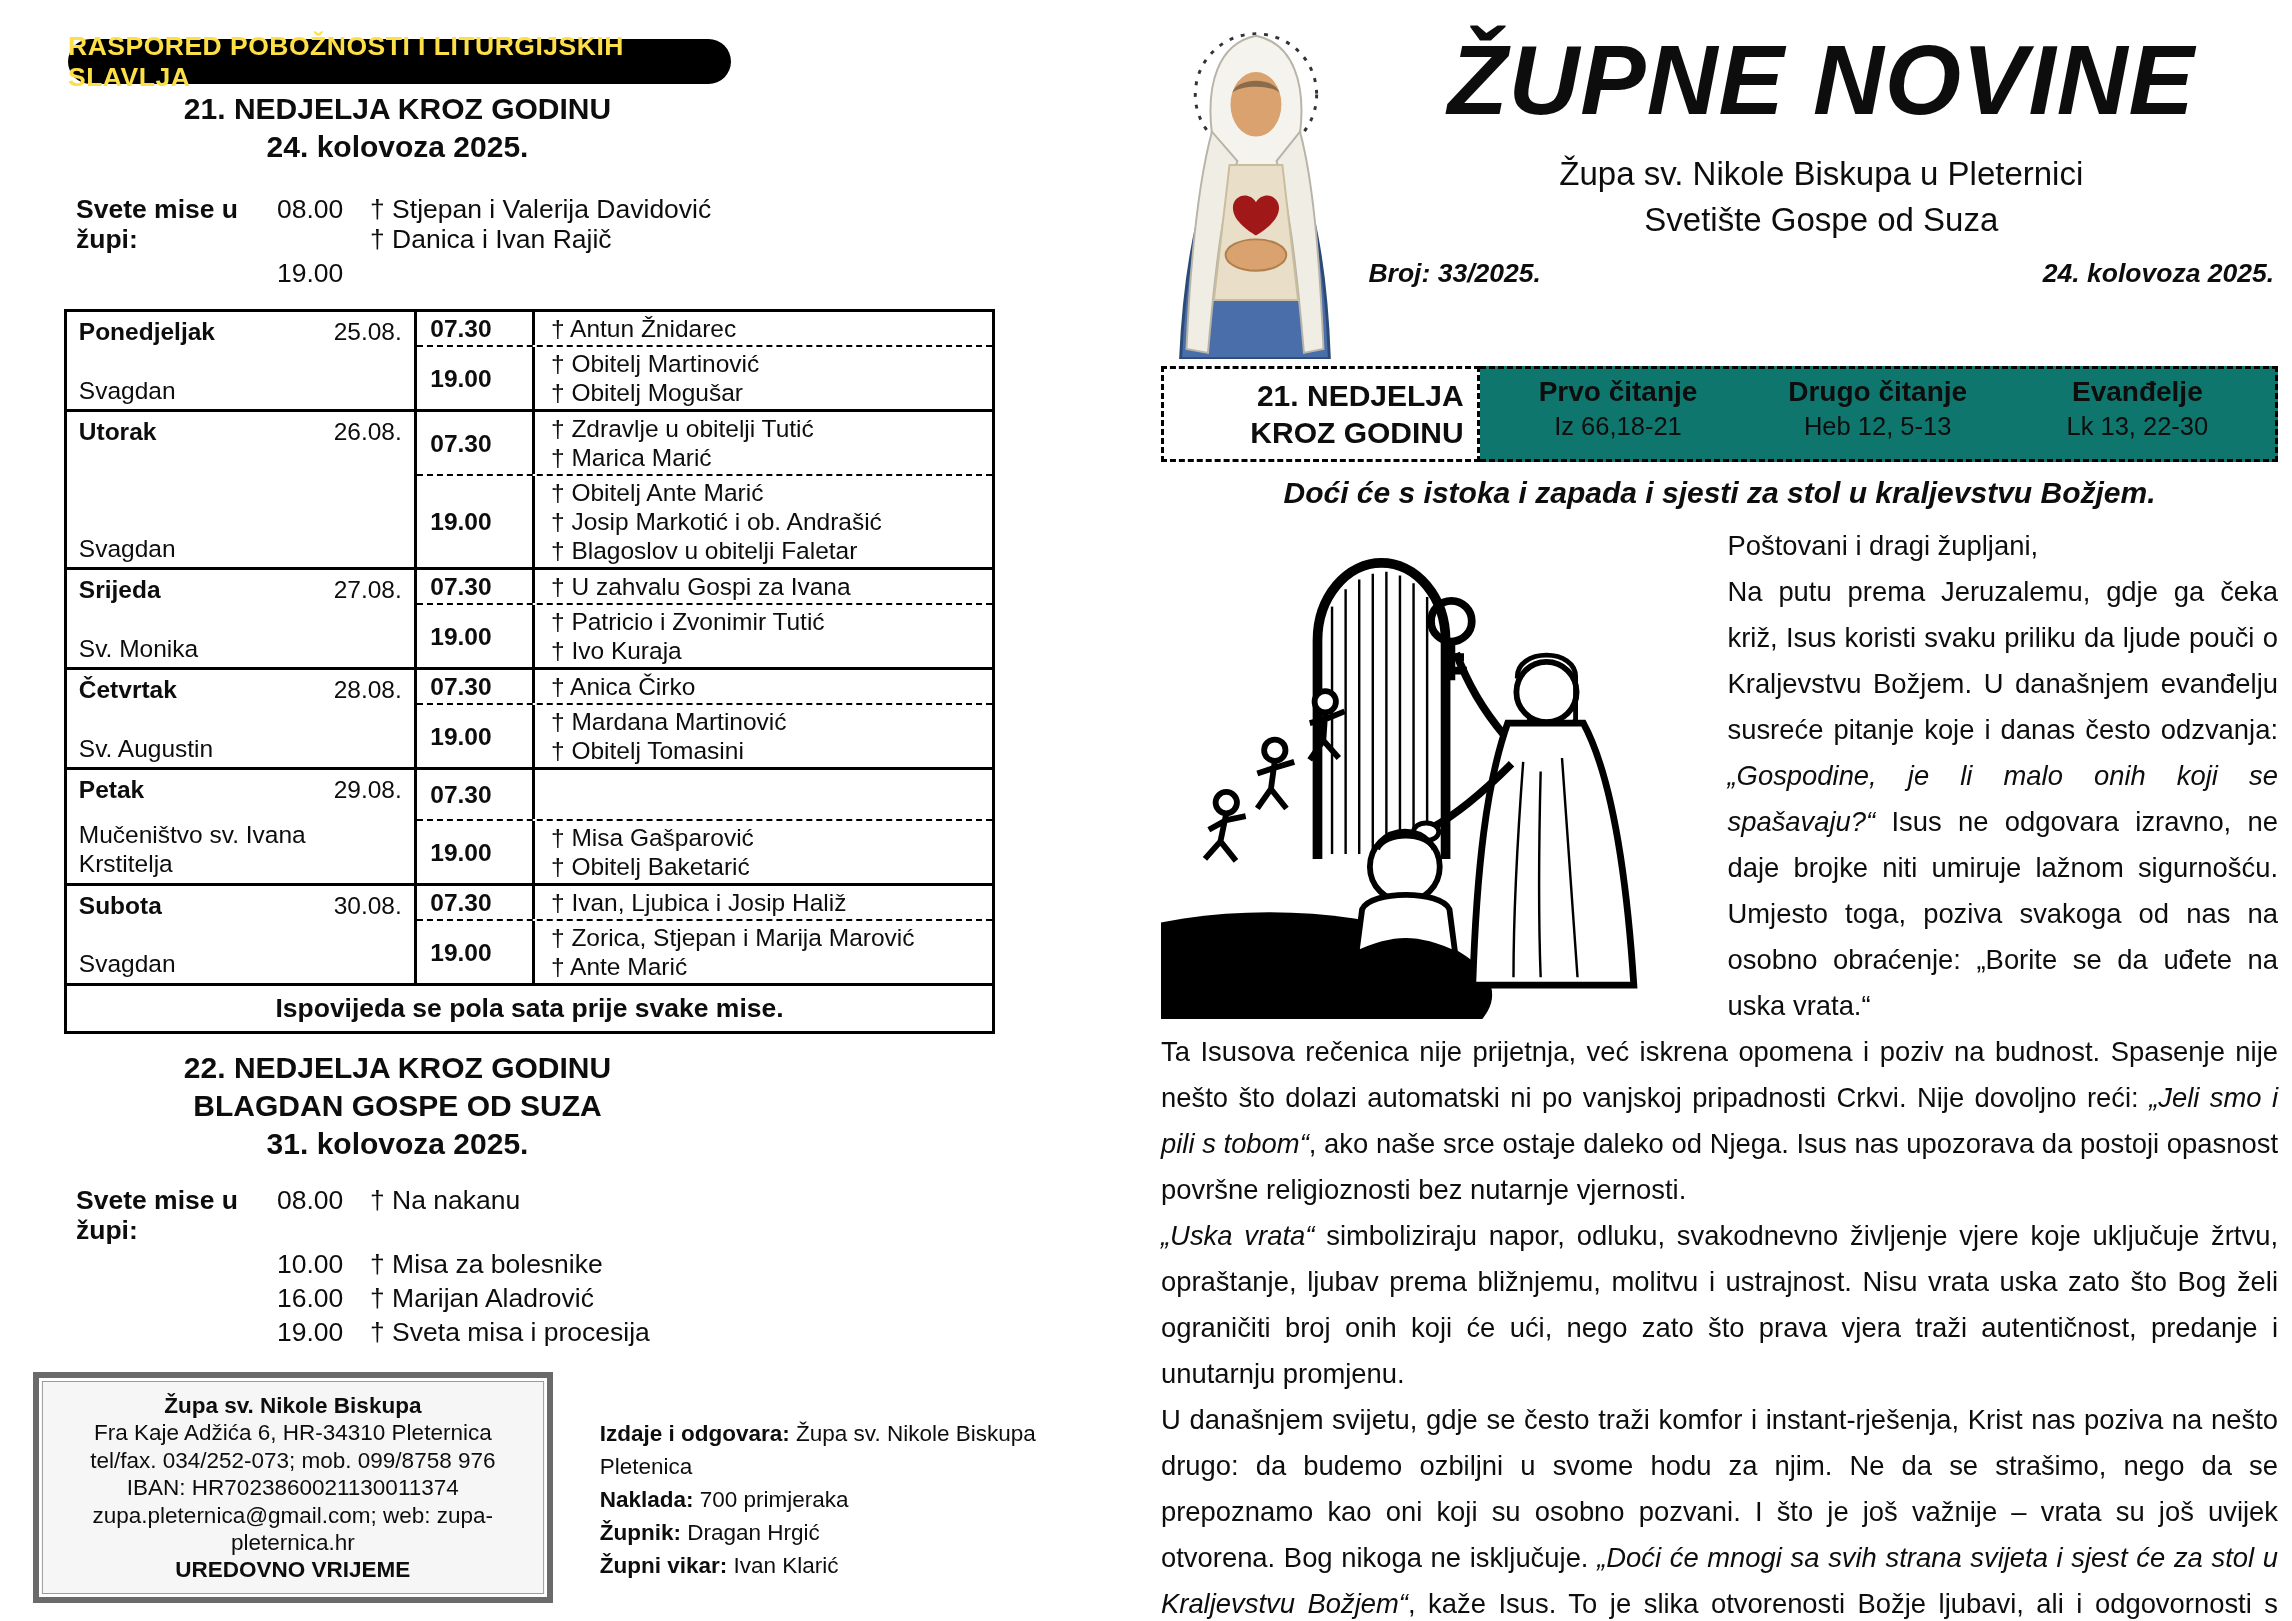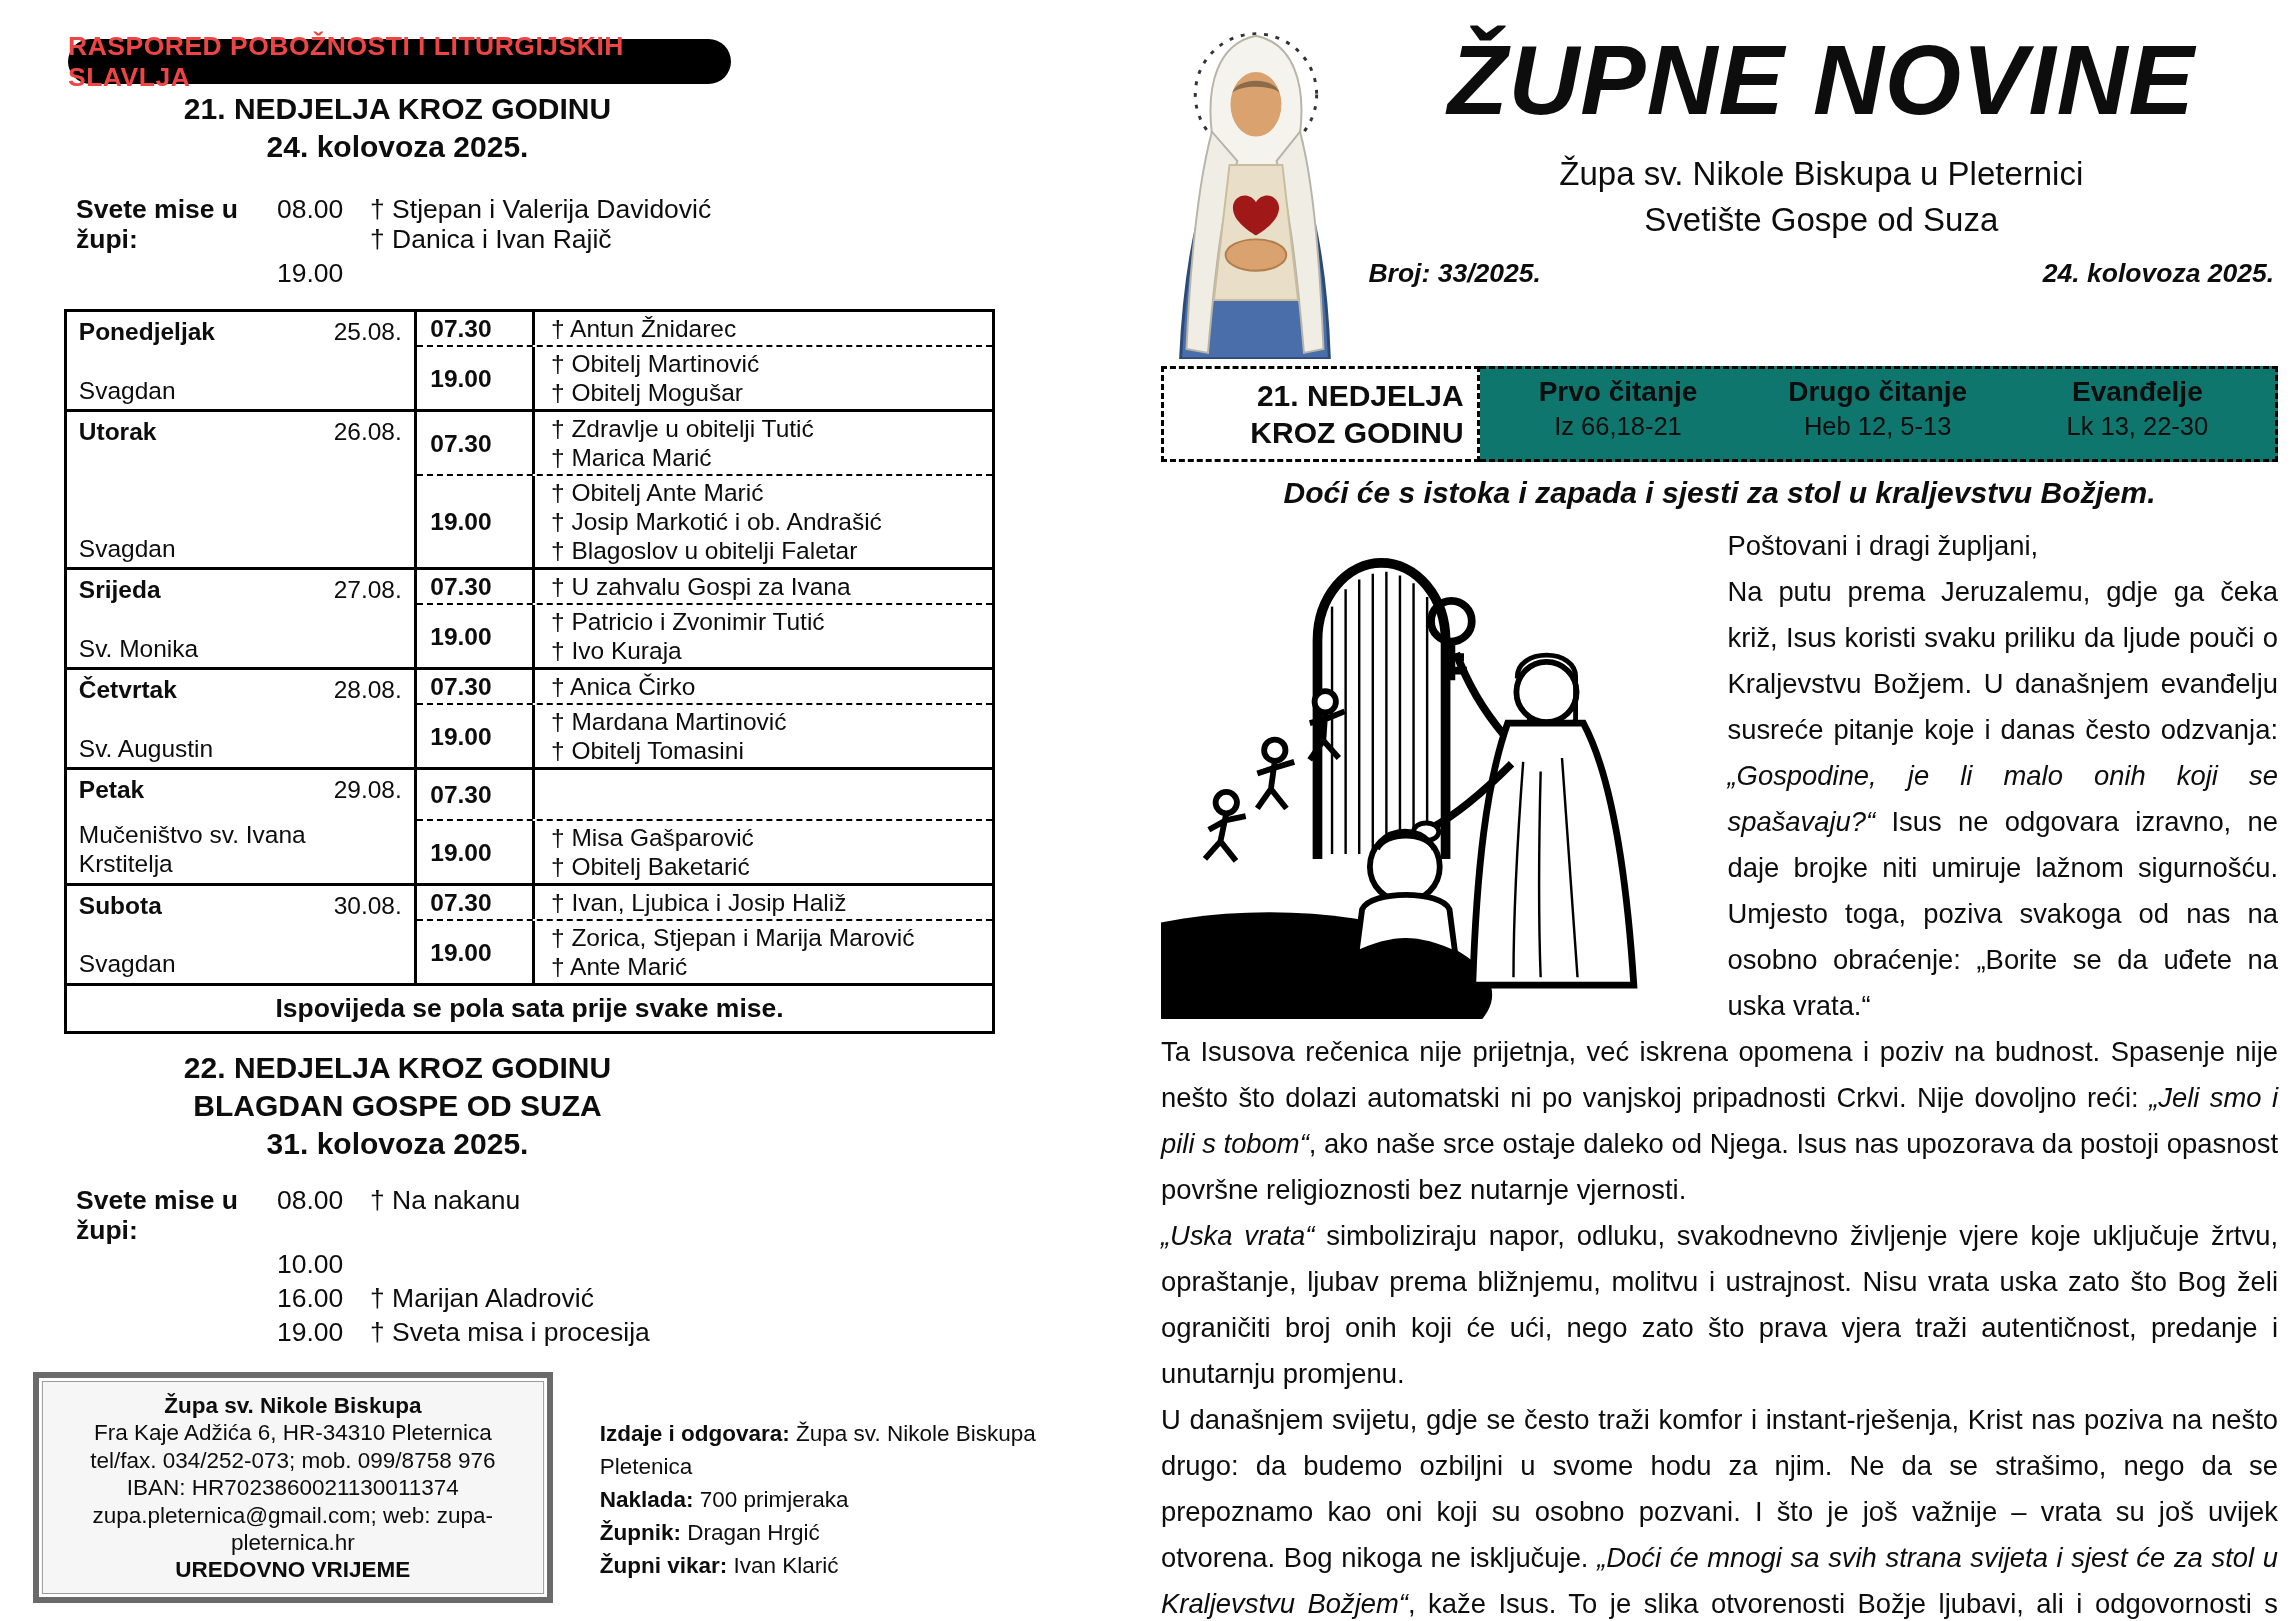--- a/index.html
+++ b/index.html
@@ -5,21 +5,21 @@
   html,body{margin:0;padding:0;}
   body{
     width:2293px;height:1621px;position:relative;overflow:hidden;
     background:#ffffff;color:#0d0d0d;
     font-family:"Liberation Sans", sans-serif;
   }
   
   #left-page{position:absolute;left:29px;top:0;width:1078px;}
   .banner{
     margin:39px 0 0 39px;width:663px;height:45px;border-radius:22.5px;
-    background:#000;color:#ef4444;display:flex;align-items:center;justify-content:center;
+    background:#000;color:#fde047;display:flex;align-items:center;justify-content:center;
     font-size:26.5px;font-weight:bold;letter-spacing:0.5px;
   }
   .sec-title{width:667px;margin-left:35px;text-align:center;font-weight:bold;
     font-size:30px;line-height:36px;margin-top:7px;}
   .sec-title div{margin-top:2px;}
   .mass-list{margin:29px 0 0 47px;display:grid;grid-template-columns:201px 93px auto;
     font-size:26.5px;line-height:30px;row-gap:3.9px;}
   .mass-label{grid-column:1;grid-row:1;font-weight:bold;}
   .mass-time{grid-column:2;}
   .mass-intents{grid-column:3;}
@@ -247,20 +247,23 @@
     <div>31. kolovoza 2025.</div>
   </div>
 
   <div class="mass-list" id="mass2" style="margin-top:23.5px;">
     <div class="mass-label">Svete mise u župi:</div>
   <div class="mass-time" style="grid-row: 1;">08.00</div>
       <div class="mass-intents" style="grid-row: 1;">
         <div>† Na nakanu</div>
       </div>
       <div class="mass-time" style="grid-row: 2;">10.00</div>
+      <div class="mass-intents" style="grid-row: 2;">
+        <div>† Misa za bolesnike</div>
+      </div>
       <div class="mass-time" style="grid-row: 3;">16.00</div>
       <div class="mass-intents" style="grid-row: 3;">
         <div>† Marijan Aladrović</div>
       </div>
       <div class="mass-time" style="grid-row: 4;">19.00</div>
       <div class="mass-intents" style="grid-row: 4;">
         <div>† Sveta misa i procesija</div>
       </div>
     </div>
 

